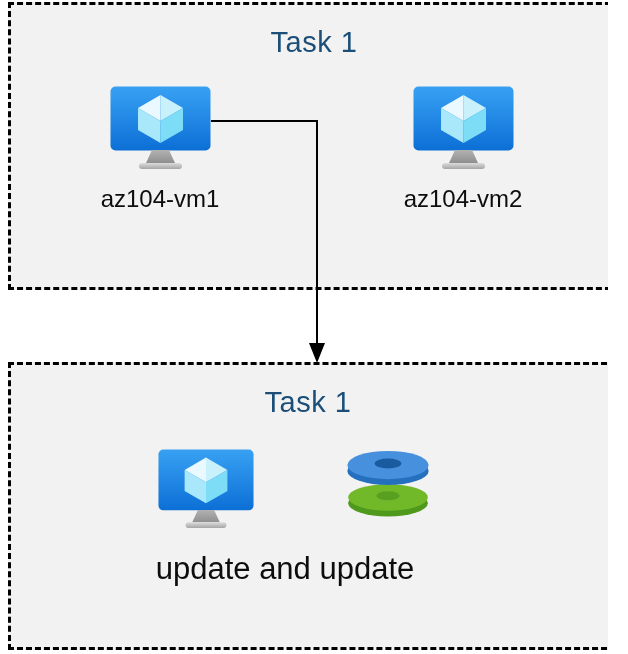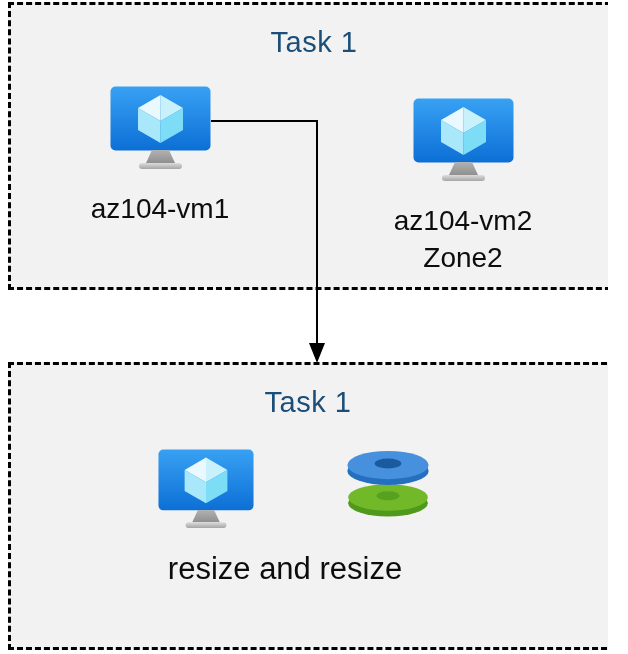--- a/index.html
+++ b/index.html
@@ -29,26 +29,26 @@
   #task1-title { left: 8px; top: 26px; width: 612px; }
   #task2-title { left: 8px; top: 386px; width: 600px; }
   .vm-group {
     position: absolute;
     width: 200px;
     display: flex;
     flex-direction: column;
     align-items: center;
   }
   #vm-group-1 { left: 60px; top: 86px; }
-  #vm-group-2 { left: 363px; top: 98px; }
+  #vm-group-2 { left: 363px; top: 86px; }
   .vm-svg { width: 101px; height: 83px; }
   .vm-label {
-    margin-top: 21px;
+    margin-top: 11px;
     text-align: center;
-    font-size: 28px;
+    font-size: 24px;
     line-height: 37px;
     color: #0d0d0d;
   }
   #task2-vm { position: absolute; left: 158px; top: 449px; width: 96px; height: 79px; }
   #task2-disks { position: absolute; left: 338px; top: 446px; width: 100px; height: 73px; }
   #task2-caption {
     position: absolute;
     left: 85px; top: 551px; width: 400px;
     text-align: center;
     font-size: 31px;
@@ -107,21 +107,20 @@
       <rect x="0.5" y="0.5" width="100" height="64" rx="5" fill="url(#screenGrad)"></rect>
       <polygon points="50.5,9 28,22 50.5,35" fill="#e9f9ff"></polygon>
       <polygon points="50.5,9 73,22 50.5,35" fill="#c9f1fc"></polygon>
       <polygon points="28,22 50.5,35 50.5,57 28,44" fill="#a9e8fa"></polygon>
       <polygon points="73,22 50.5,35 50.5,57 73,44" fill="#7eddf6"></polygon>
       <polygon points="42,64 59,64 65,77 36,77" fill="url(#standGrad)"></polygon>
       <rect x="29" y="77" width="43" height="6" rx="3" fill="url(#baseGrad)"></rect>
     </svg>
     <div class="vm-label">
       <div>az104-vm2</div>
-      <div>Zone2</div>
     </div>
   </div>
 
   <svg id="connector-layer">
     <path d="M211 121 H317 V345" stroke="#000000" stroke-width="2" fill="none"></path>
     <polygon points="309,343 325,343 317,363" fill="#000000"></polygon>
   </svg>
 
   <div id="task2-box" class="task-box"></div>
   <div id="task2-title" class="task-title">Task 1</div>
@@ -138,15 +137,15 @@
 
   <svg id="task2-disks" viewBox="0 0 120 88">
     <ellipse cx="60" cy="69" rx="48" ry="16" fill="#4f991c"></ellipse>
     <ellipse cx="60" cy="62" rx="48" ry="16" fill="#72b92a"></ellipse>
     <ellipse cx="60" cy="60" rx="14" ry="5.5" fill="#58a120"></ellipse>
     <ellipse cx="60" cy="30" rx="49" ry="17" fill="#2470bf"></ellipse>
     <ellipse cx="60" cy="23" rx="49" ry="17" fill="#4690dd"></ellipse>
     <ellipse cx="60" cy="21" rx="16" ry="6" fill="#1a5ba0"></ellipse>
   </svg>
 
-  <div id="task2-caption">resize and resize</div>
+  <div id="task2-caption">update and update</div>
 
 </div>
 
 </body></html>

